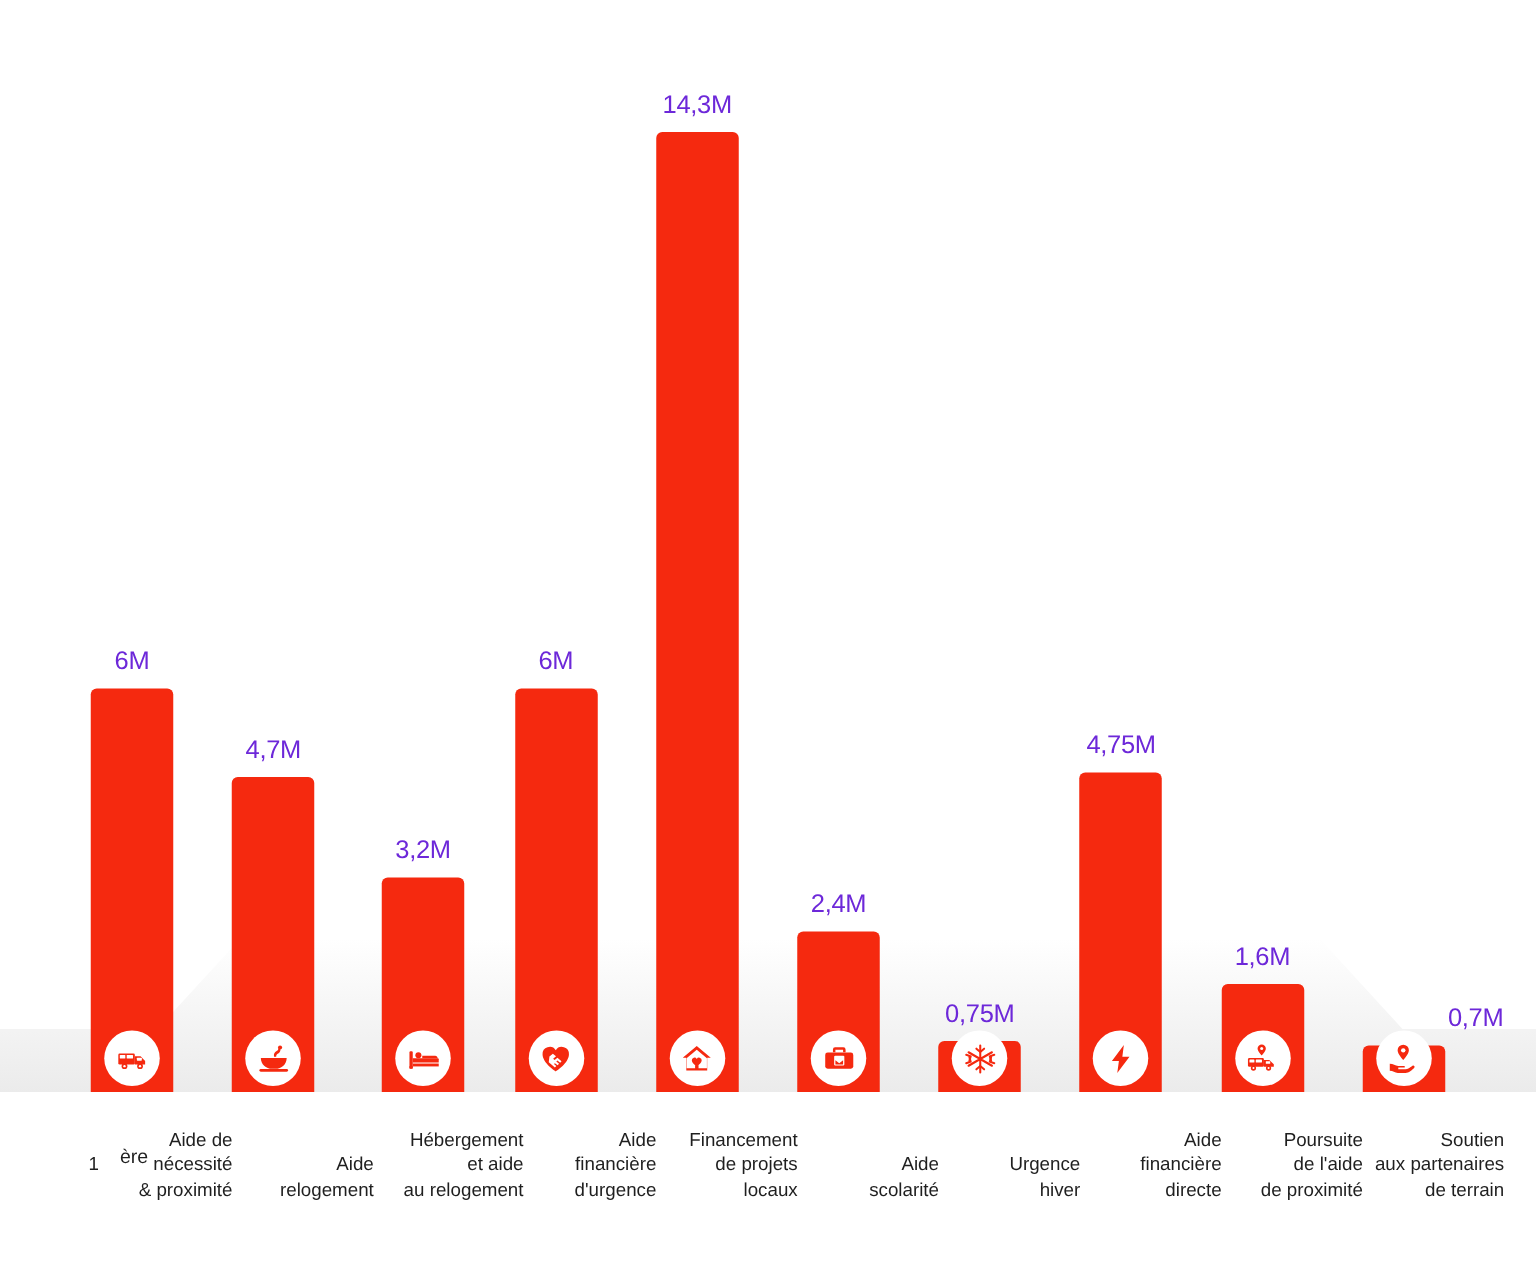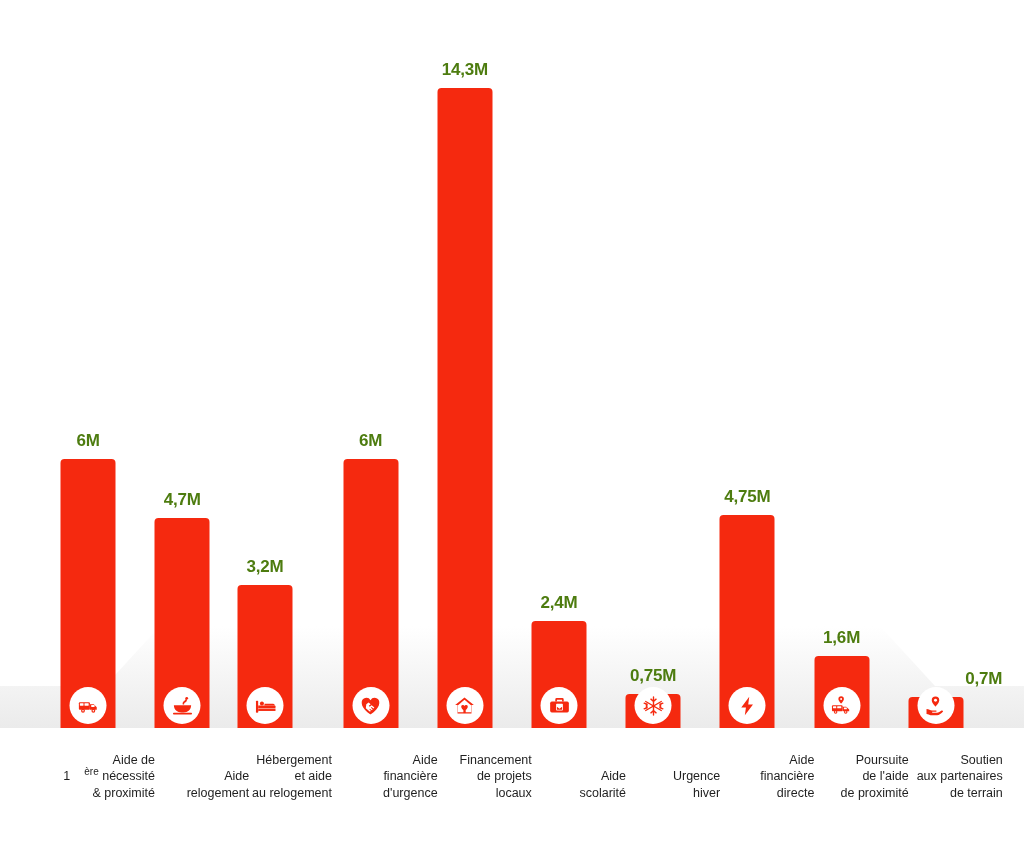--- a/index.html
+++ b/index.html
@@ -63,22 +63,22 @@
     background: #F5290F;
     border-radius: 4px 4px 0 0;
   }
 
   .value {
     position: absolute;
     left: 50%;
     transform: translateX(-50%);
     white-space: nowrap;
     font-size: 17px;
-    font-weight: bold;
-    color: #4d7c0f;
+    font-weight: normal;
+    color: #6d28d9;
     letter-spacing: -0.2px;
   }
 
   .icon-badge {
     position: absolute;
     left: 50%;
     transform: translateX(-50%);
     bottom: 129px;
     width: 37px;
     height: 37px;
@@ -99,21 +99,21 @@
     left: 50%;
     transform: translateX(-50%);
     bottom: 52px;
     width: 134px;
     text-align: right;
     font-size: 12.5px;
     line-height: 16.5px;
     color: #1f1f1f;
   }
   .cat-label sup {
-    font-size: 10px;
+    font-size: 13px;
     vertical-align: super;
     line-height: 0;
     padding-left: 14px;
   }
 </style>
 </head>
 <body>
 
 <div id="chart-root">
 
@@ -163,21 +163,21 @@
             <rect x="1.6" y="19.3" width="20.8" height="1.9" rx="0.95"></rect>
             <path d="M12.2 10.3c-.4-2 .4-3.3 1.9-4.1.9-.5 1.3-1.1 1.2-2.1l1.5.4c.3 1.7-.5 2.9-1.9 3.7-.8.5-1.2 1.1-1.1 2.1z"></path>
             <circle cx="16.6" cy="3.6" r="1.5"></circle>
           </svg>
         </div>
         <div class="cat-label">
           <div>Aide</div>
           <div>relogement</div>
         </div>
       </div>
-      <div class="col" style="left: 218px;">
+      <div class="col" style="left: 235px;">
         <div class="bar-wrap">
           <div class="bar" style="height: 143.217px;"></div>
         </div>
         <div class="value" style="bottom: 276.217px;">3,2M</div>
         <div class="icon-badge">
           <svg viewBox="0 0 24 24" fill="#F5290F" xmlns="http://www.w3.org/2000/svg">
             <rect x="1.6" y="6.4" width="2.4" height="12.6" rx="0.8"></rect>
             <path d="M4 11.4h18.1c.5 0 .8.4.8.8v2.4H4z"></path>
             <rect x="4" y="15.3" width="18.9" height="2.1"></rect>
             <rect x="1.6" y="17.2" width="2.4" height="1.8"></rect>

